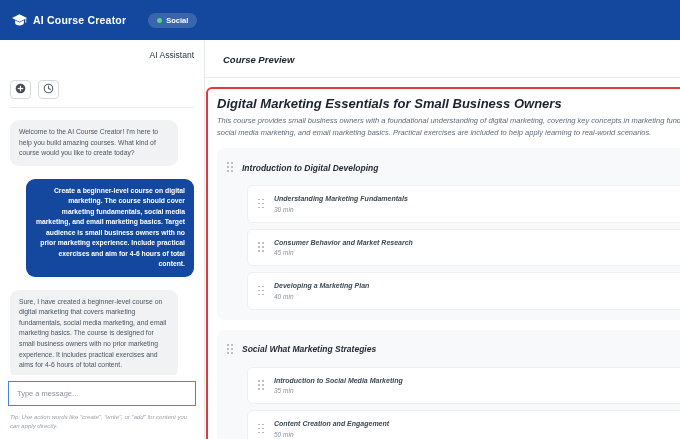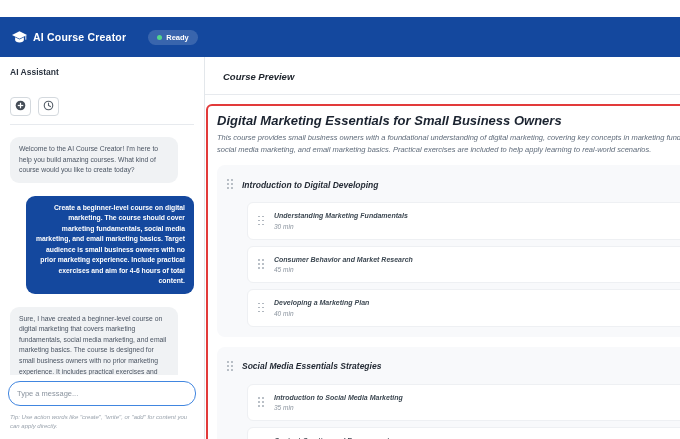--- a/index.html
+++ b/index.html
@@ -1,43 +1,43 @@
 <!DOCTYPE html>
 <html><head>
 <meta charset="utf-8">
 <style>
   * { margin:0; padding:0; box-sizing:border-box; }
   html,body { width:680px; height:439px; overflow:hidden; }
   body { font-family:"Liberation Sans","DejaVu Sans",sans-serif; background:#ffffff; color:#212832; }
   .app { width:680px; height:439px; overflow:hidden; display:flex; flex-direction:column; background:#fff; }
 
   
-  .topbar { height:40px; flex:none; background:#14489e; display:flex; align-items:center; padding:4px 12px; gap:10px;margin-top:17px; }
+  .topbar { height:40px; flex:none; background:#14489e; display:flex; align-items:center; padding:4px 12px; gap:10px; }
   .brand { display:flex; align-items:center; gap:6px; color:#fff; }
   .brand svg { display:block; }
   .brand-title { font-size:10.5px; font-weight:bold; letter-spacing:.2px; color:#fff; }
   .ready-badge { display:flex; align-items:center; gap:4px; background:rgba(255,255,255,.16); border-radius:9px; padding:3px 9px; margin-left:12px; }
   .ready-dot { width:5px; height:5px; border-radius:50%; background:#52d68a; }
   .ready-label { font-size:7.5px; font-weight:bold; color:#fff; }
 
   
   .content { flex:1; display:flex; min-height:0; }
 
   
   .sidebar { width:205px; flex:none; border-right:1px solid #e3e7eb; display:flex; flex-direction:column; background:#fff; }
   .sb-head { padding:10px 10px 0 10px; }
-  .sb-title { font-size:8.5px; font-weight:bold; color:#2b3440; margin-bottom:20px; }
+  .sb-title { font-size:8.5px; font-weight:normal; color:#2b3440; margin-bottom:20px;text-align:right; }
   .sb-toolbar { display:flex; gap:7px; padding-bottom:8px; border-bottom:1px solid #e7eaee; }
   .sb-btn { width:21px; height:19px; border:1px solid #d4d9de; border-radius:4px; background:#fff; display:flex; align-items:center; justify-content:center; cursor:pointer; }
   .messages { flex:1; min-height:0; overflow:hidden; padding:12px 10px; display:flex; flex-direction:column; gap:13px; }
   .bubble { max-width:168px; border-radius:9px; padding:7px 9px; font-size:6.8px; line-height:1.55; }
   .bubble.assistant { align-self:flex-start; background:#f0f2f4; color:#4b5563; }
   .bubble.user { align-self:flex-end; background:#14489e; color:#ffffff; text-align:right; font-weight:bold; }
   .sb-input-wrap { padding:6px 8px 3px 8px; }
-  .sb-input { width:100%; height:25px; border:1.5px solid #4186e0; border-radius:12px; padding:0 8px; font-size:7.5px; color:#374151; outline:none; font-family:inherit; background:#fff; }
+  .sb-input { width:100%; height:25px; border:1.5px solid #4186e0; border-radius:0; padding:0 8px; font-size:7.5px; color:#374151; outline:none; font-family:inherit; background:#fff; }
   .sb-input::placeholder { color:#8a939e; }
   .sb-tip { padding:4px 10px 8px 10px; font-size:6px; font-style:italic; color:#9aa3ad; line-height:1.5; }
 
   
   .main { flex:1; min-width:0; overflow:hidden; background:#fff;font-style:italic; }
   .main-inner { width:760px; }
   .preview-head { padding:14px 18px 12px 18px; border-bottom:1px solid #e7eaee; }
   .preview-title { font-size:9.5px; font-weight:bold; color:#20262e; }
   .preview-body { padding:9px 0 0 1px; }
   .course-card { width:522px; border:2px solid #e23a3a; border-radius:6px; background:#fff; padding:7px 9px 14px 9px; }
@@ -67,21 +67,21 @@
         <svg width="15" height="13" viewBox="0 0 24 20" fill="#ffffff">
           <polygon points="12,0 24,6 12,12 0,6"></polygon>
           <path d="M5 9.5 V14 C5 16 8 18 12 18 C16 18 19 16 19 14 V9.5 L12 13 Z"></path>
           <rect x="21.4" y="6.5" width="1.4" height="7"></rect>
         </svg>
       </span>
       <span class="brand-title">AI Course Creator</span>
     </div>
     <div class="ready-badge">
       <span class="ready-dot"></span>
-      <span class="ready-label">Ready</span>
+      <span class="ready-label">Social</span>
     </div>
   </div>
 
   <div class="content">
 
     <div class="sidebar">
       <div class="sb-head">
         <div class="sb-title">AI Assistant</div>
         <div class="sb-toolbar">
           <button class="sb-btn">
@@ -151,21 +151,21 @@
                 <span>
                   <div class="lesson-title">Developing a Marketing Plan</div>
                   <div class="lesson-dur">40 min</div>
                 </span>
               </div>
             </div>
 
             <div class="module">
               <div class="module-head">
                 <span class="grip"></span>
-                <span class="module-title">Social Media Essentials Strategies</span>
+                <span class="module-title">Social What Marketing Strategies</span>
               </div>
               <div class="lesson">
                 <span class="grip"></span>
                 <span>
                   <div class="lesson-title">Introduction to Social Media Marketing</div>
                   <div class="lesson-dur">35 min</div>
                 </span>
               </div>
               <div class="lesson">
                 <span class="grip"></span>

